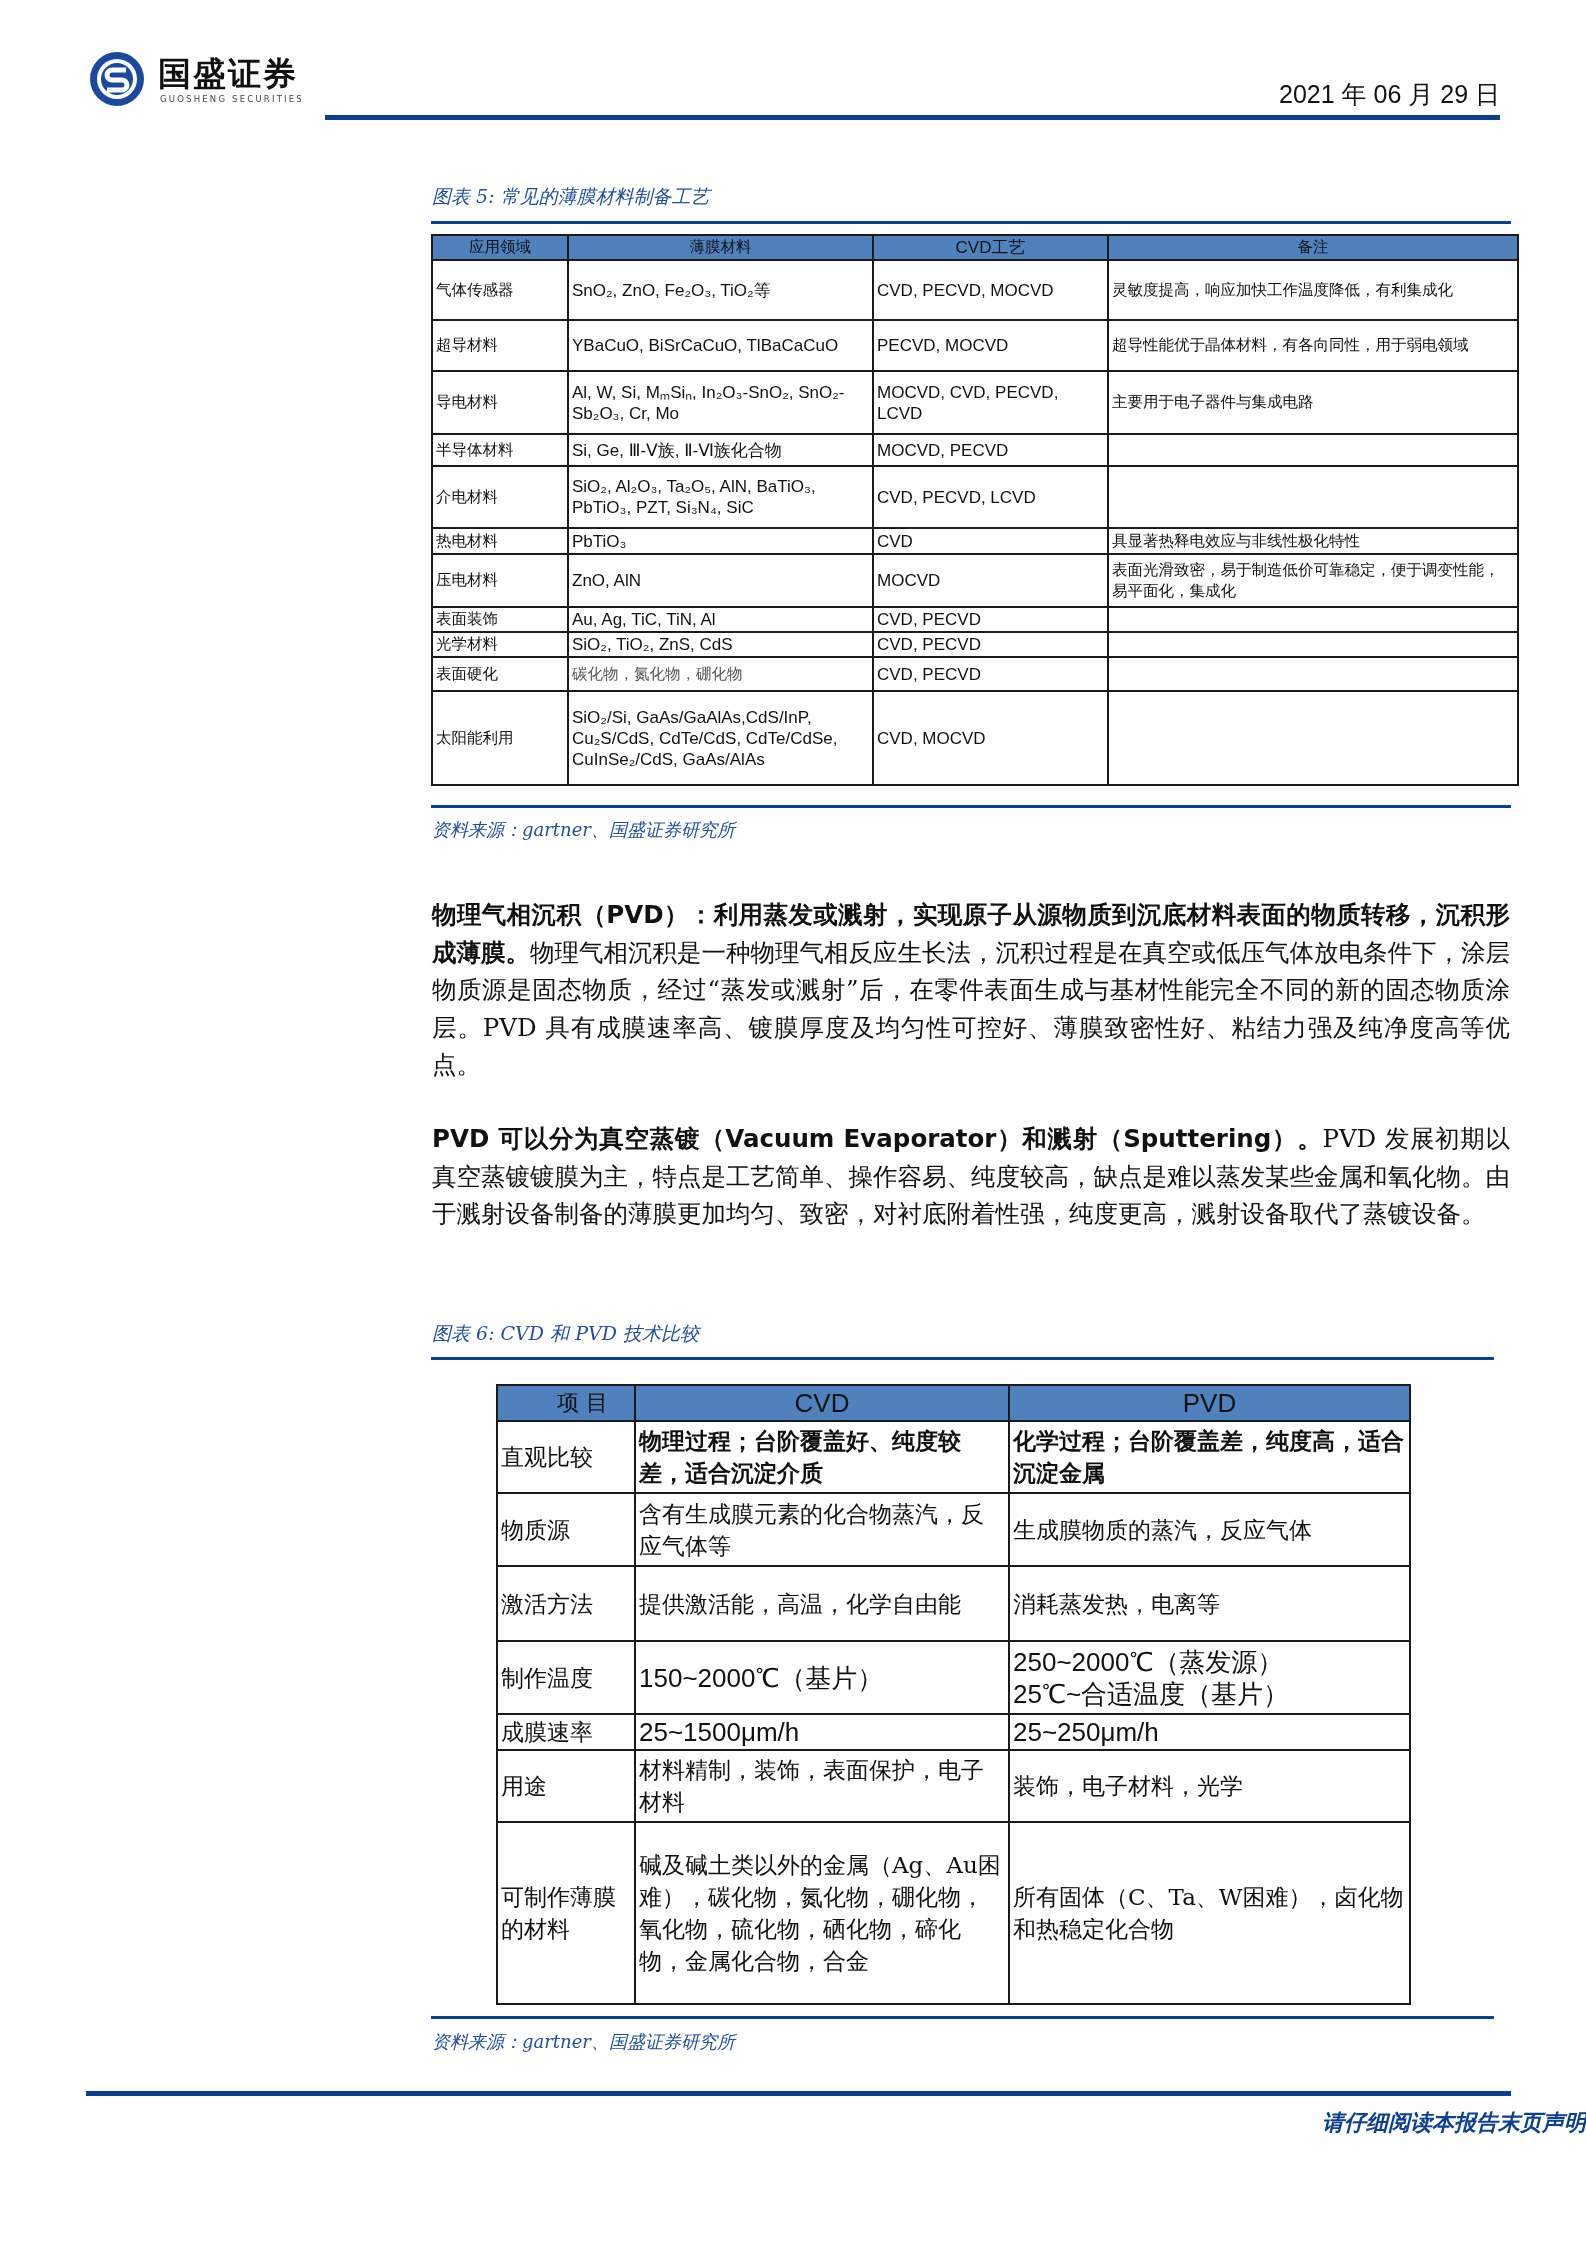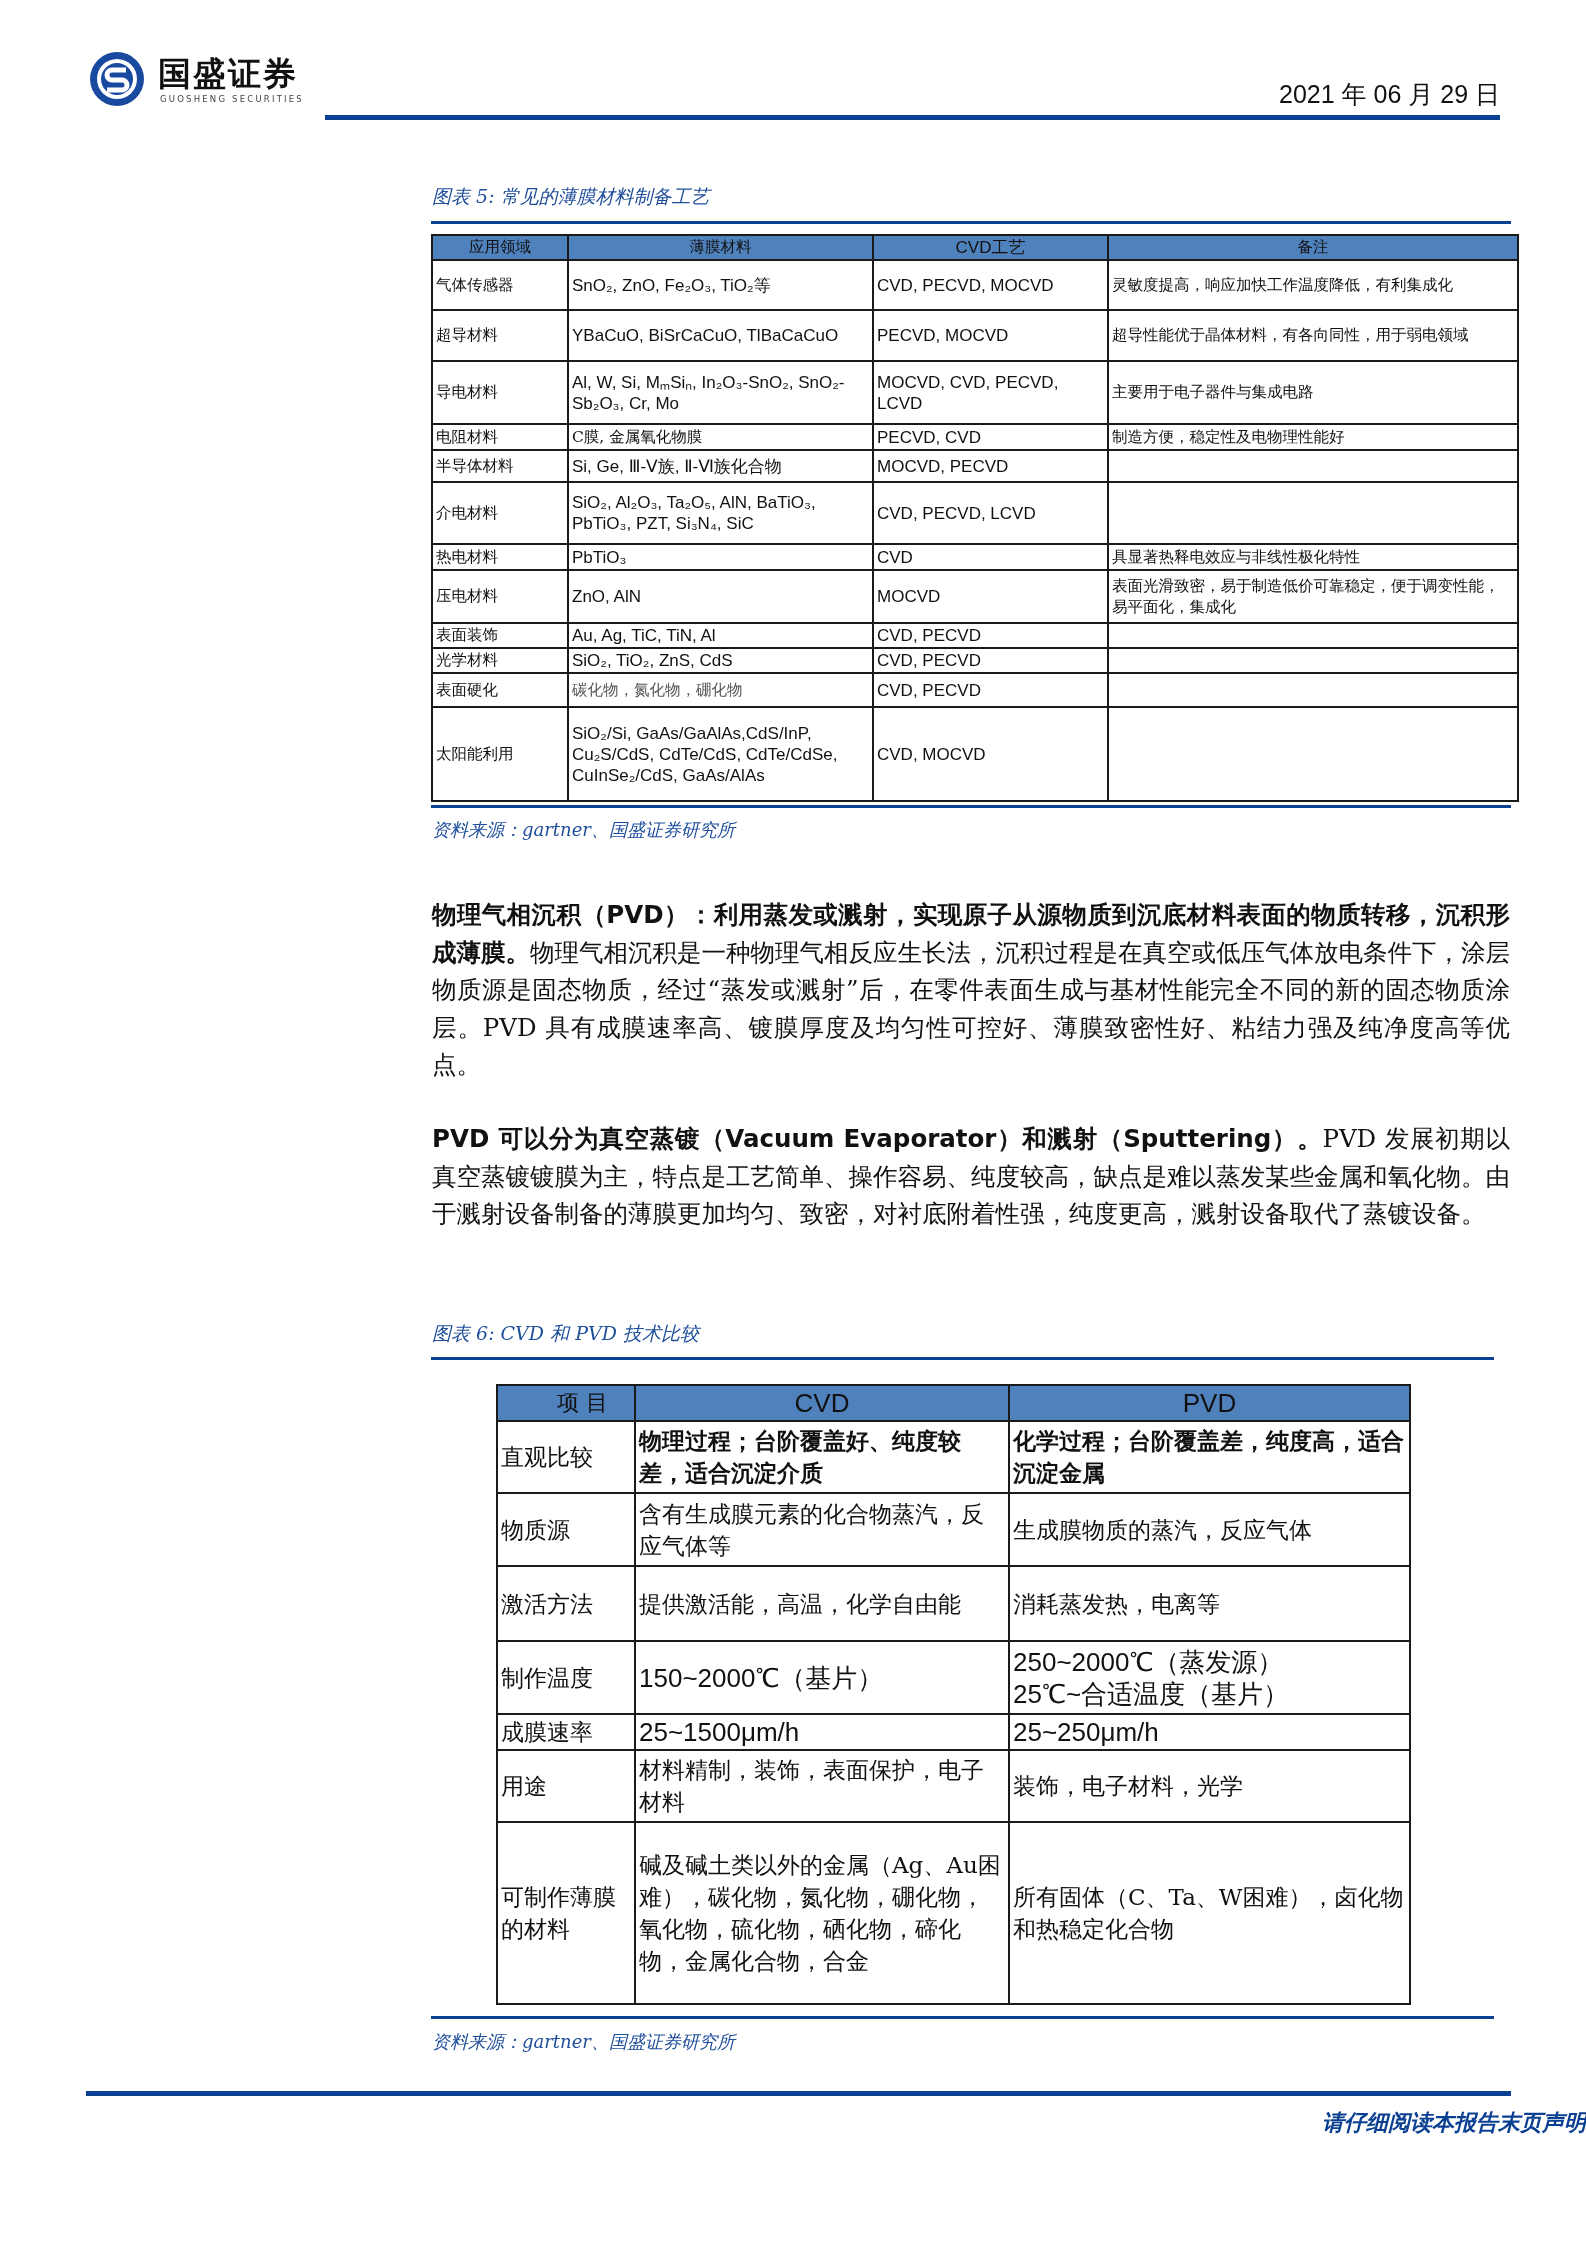--- a/index.html
+++ b/index.html
@@ -63,43 +63,37 @@
     </colgroup>
   <thead>
     <tr style="height:23px">
       <th class="cn" style="font-family:'DejaVu Serif',serif;font-size:15.5px">应用领域</th>
       <th style="font-family:'DejaVu Serif',serif;font-size:15.5px">薄膜材料</th>
       <th style="font-family:'Liberation Sans',sans-serif;font-size:17px">CVD工艺</th>
       <th style="font-family:'DejaVu Serif',serif;font-size:15.5px">备注</th>
     </tr>
   </thead>
   <tbody>
-    <tr style="height:50px">
+    <tr style="height:60px">
       <td class="cn">气体传感器</td>
       <td>SnO₂, ZnO, Fe₂O₃, TiO₂等</td>
       <td>CVD, PECVD, MOCVD</td>
       <td class="cn">灵敏度提高，响应加快工作温度降低，有利集成化</td>
     </tr>
     <tr style="height:51px">
       <td class="cn">超导材料</td>
       <td>YBaCuO, BiSrCaCuO, TlBaCaCuO</td>
       <td>PECVD, MOCVD</td>
       <td class="cn">超导性能优于晶体材料，有各向同性，用于弱电领域</td>
     </tr>
     <tr style="height:63px">
       <td class="cn">导电材料</td>
       <td>Al, W, Si, MₘSiₙ, In₂O₃-SnO₂, SnO₂-Sb₂O₃, Cr, Mo</td>
       <td>MOCVD, CVD, PECVD, LCVD</td>
       <td class="cn">主要用于电子器件与集成电路</td>
-    </tr>
-    <tr style="height:26px">
-      <td class="cn">电阻材料</td>
-      <td class="cn">C膜, 金属氧化物膜</td>
-      <td>PECVD, CVD</td>
-      <td class="cn">制造方便，稳定性及电物理性能好</td>
     </tr>
     <tr style="height:32px">
       <td class="cn">半导体材料</td>
       <td>Si, Ge, Ⅲ-Ⅴ族, Ⅱ-Ⅵ族化合物</td>
       <td>MOCVD, PECVD</td>
       <td class="cn"></td>
     </tr>
     <tr style="height:62px">
       <td class="cn">介电材料</td>
       <td>SiO₂, Al₂O₃, Ta₂O₅, AlN, BaTiO₃, PbTiO₃, PZT, Si₃N₄, SiC</td>

